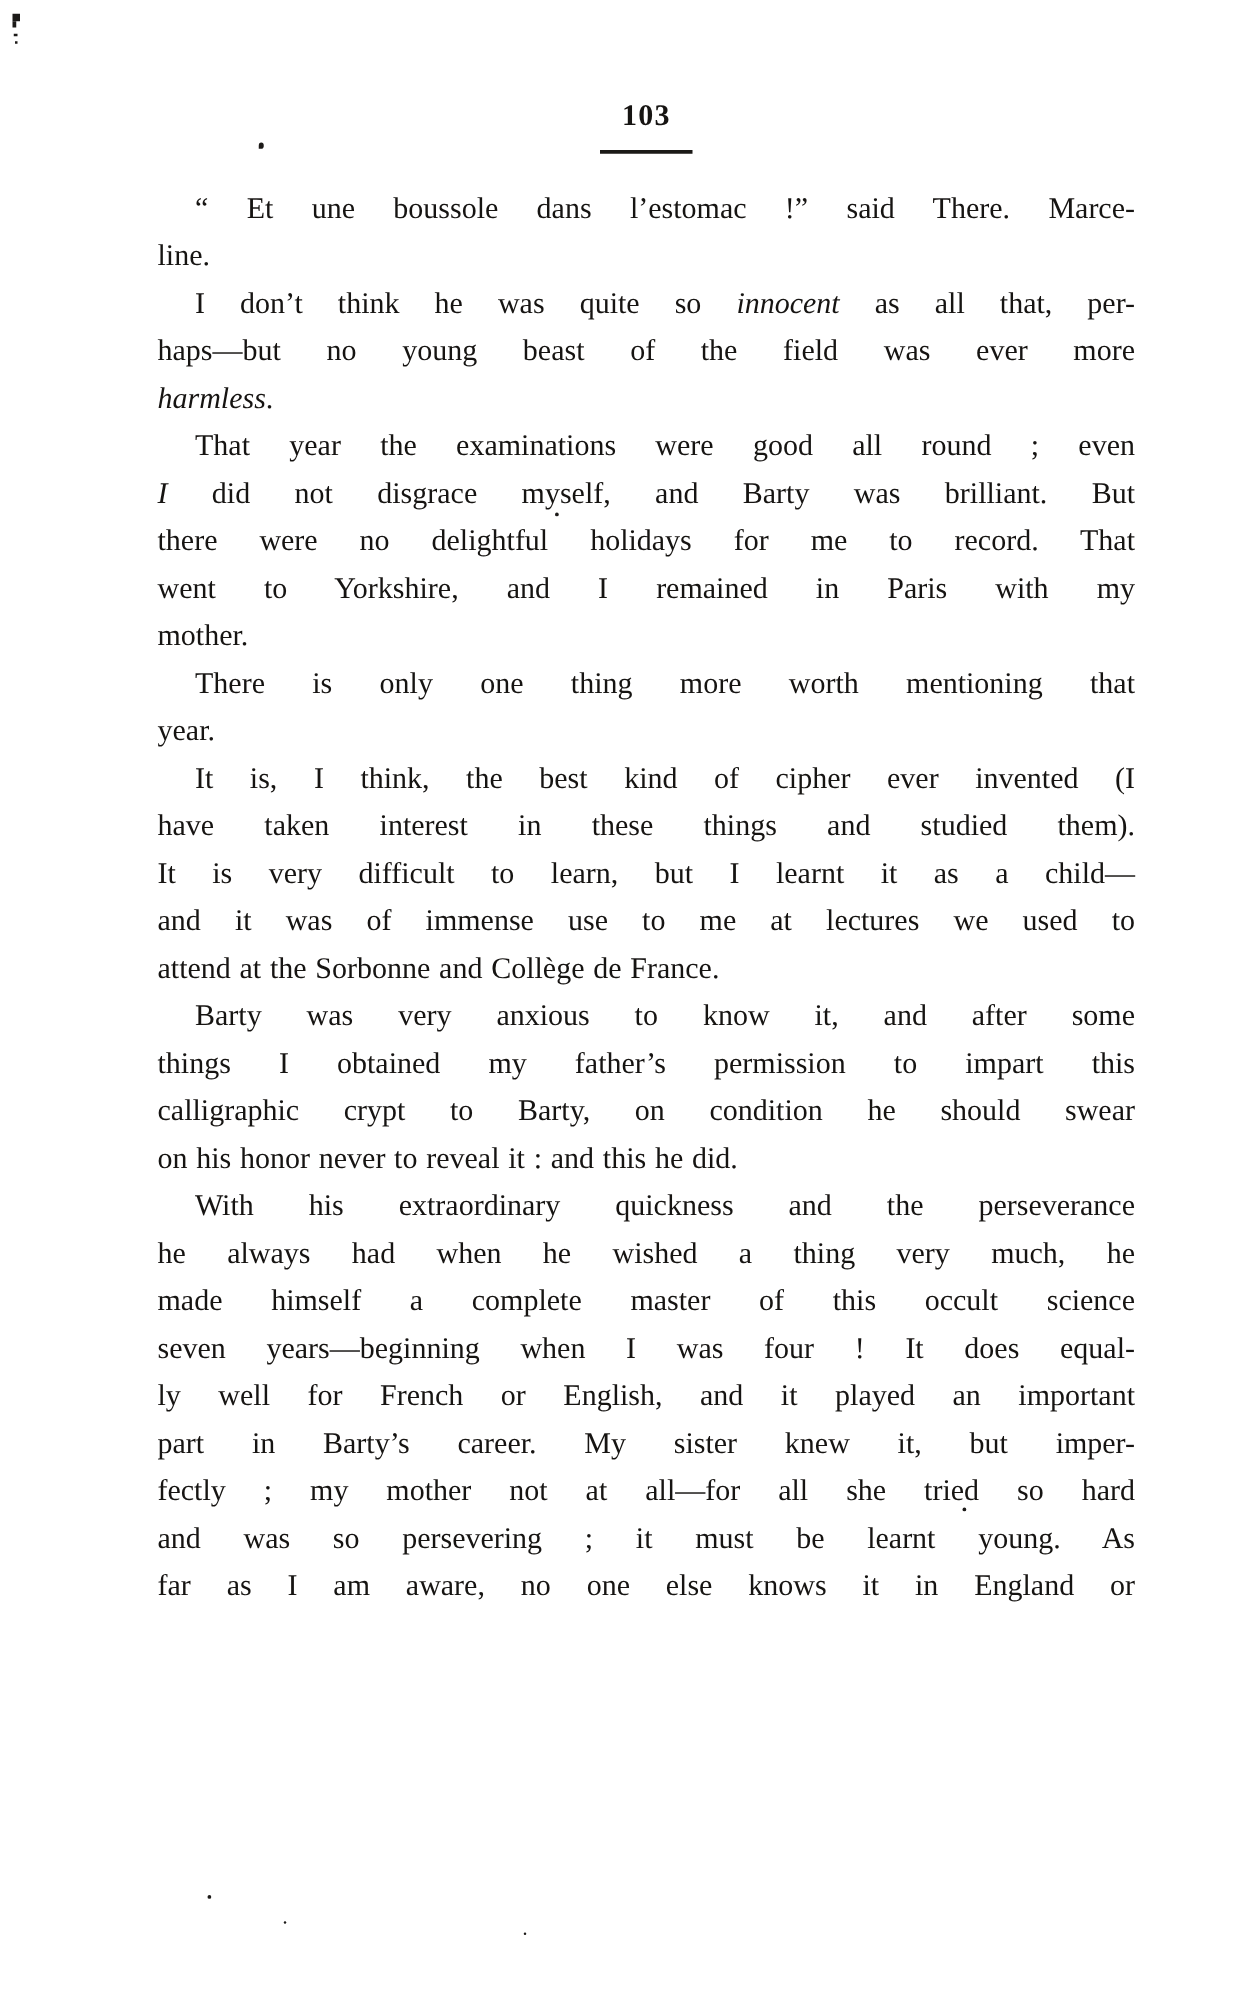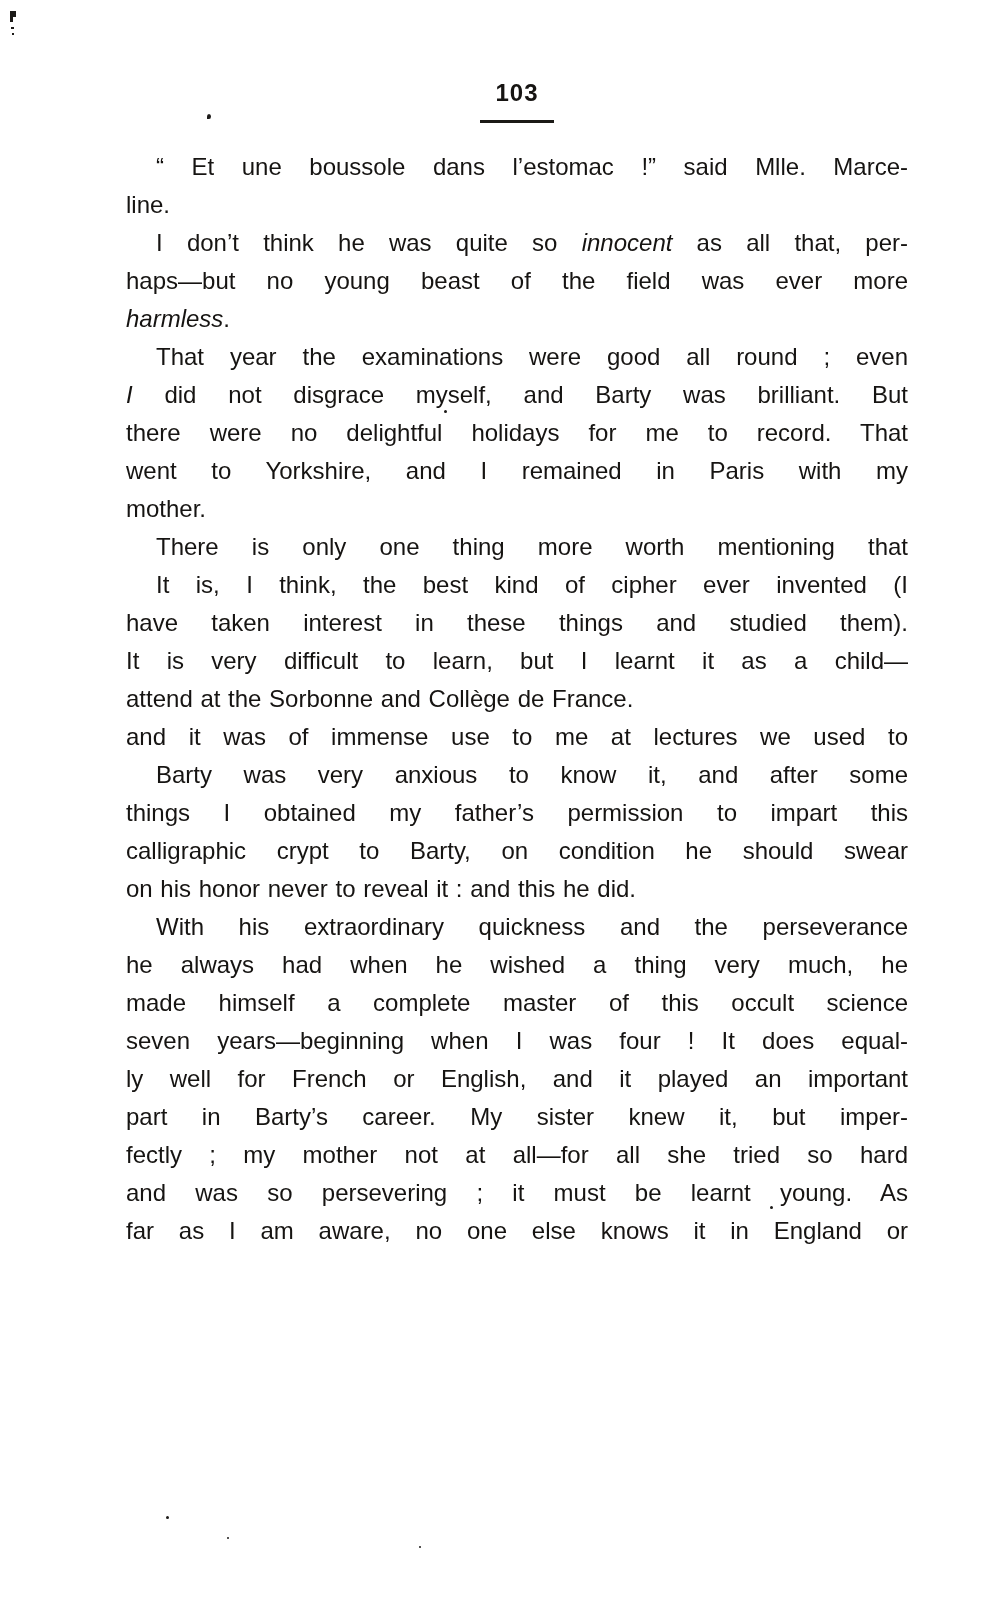--- a/index.html
+++ b/index.html
@@ -6,21 +6,21 @@
     margin: 0;
     padding: 0;
     background: #ffffff;
   }
   .book-page {
     position: relative;
     width: 1000px;
     height: 1598px;
     background: #ffffff;
     color: #161412;
-    font-family: Liberation Sans, sans-serif;
+    font-family: Liberation Serif, serif;
     overflow: hidden;
   }
   .page-number {
     position: absolute;
     top: 78px;
     left: 126px;
     width: 782px;
     text-align: center;
     font-size: 24px;
     font-weight: 700;
@@ -76,44 +76,45 @@
 </head>
 <body>
 
 <div class="book-page">
 
   <div class="page-number">103</div>
   <div class="header-rule"></div>
 
   <main class="text-block">
       <div class="paragraph">
-        <div class="line indent">“ Et une boussole dans l’estomac !” said Mlle. Marce-</div>
+        <div class="line indent">“ Et une boussole dans l’estomac !” said There. Marce-</div>
         <div class="line line-left">line.</div>
       </div>
       <div class="paragraph">
         <div class="line indent">I don’t think he was quite so <i>innocent</i> as all that, per-</div>
         <div class="line">haps—but no young beast of the field was ever more</div>
         <div class="line line-left"><i>harmless</i>.</div>
       </div>
       <div class="paragraph">
         <div class="line indent">That year the examinations were good all round ; even</div>
         <div class="line"><i>I</i> did not disgrace myself, and Barty was brilliant.  But</div>
         <div class="line">there were no delightful holidays for me to record.  That</div>
         <div class="line">went to Yorkshire, and I remained in Paris with my</div>
         <div class="line line-left">mother.</div>
       </div>
       <div class="paragraph">
         <div class="line indent">There is only one thing more worth mentioning that</div>
+        <div class="line line-left">year.</div>
       </div>
       <div class="paragraph">
         <div class="line indent">It is, I think, the best kind of cipher ever invented (I</div>
         <div class="line">have taken interest in these things and studied them).</div>
         <div class="line">It is very difficult to learn, but I learnt it as a child—</div>
+        <div class="line">and it was of immense use to me at lectures we used to</div>
         <div class="line line-left">attend at the Sorbonne and Collège de France.</div>
-        <div class="line">and it was of immense use to me at lectures we used to</div>
       </div>
       <div class="paragraph">
         <div class="line indent">Barty was very anxious to know it, and after some</div>
         <div class="line">things I obtained my father’s permission to impart this</div>
         <div class="line">calligraphic crypt to Barty, on condition he should swear</div>
         <div class="line line-left">on his honor never to reveal it : and this he did.</div>
       </div>
       <div class="paragraph">
         <div class="line indent">With his extraordinary quickness and the perseverance</div>
         <div class="line">he always had when he wished a thing very much, he</div>

